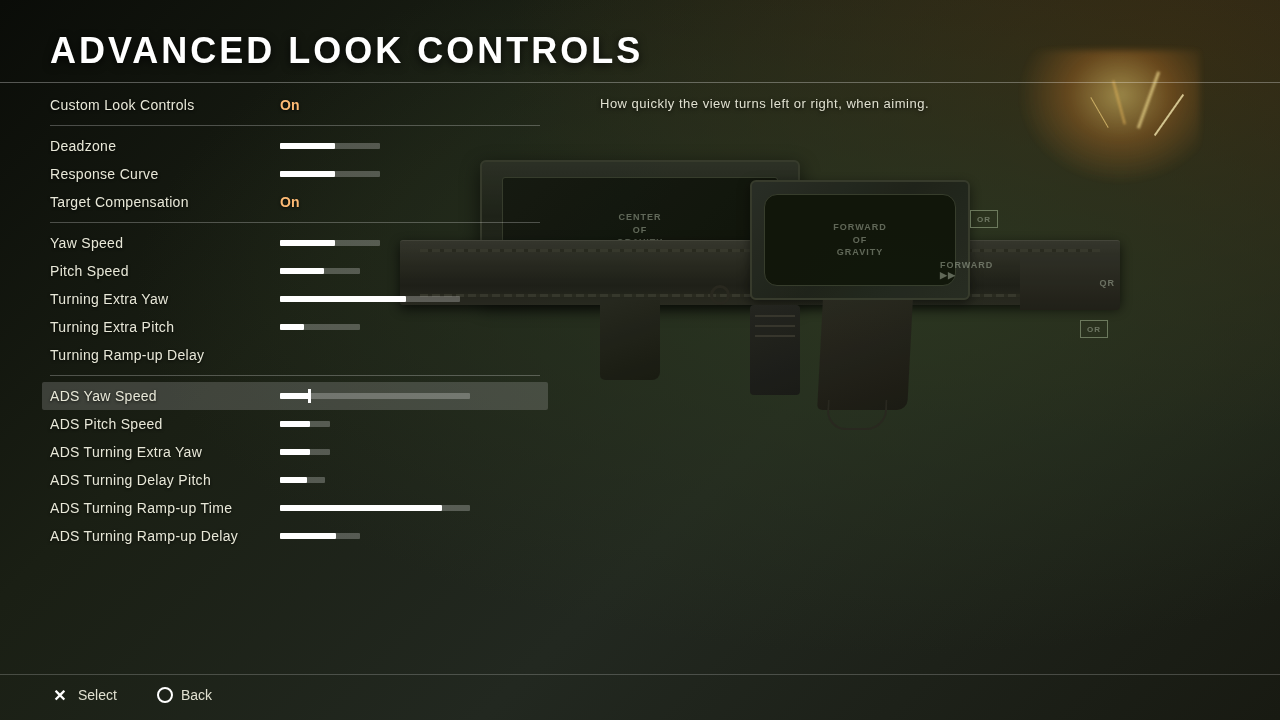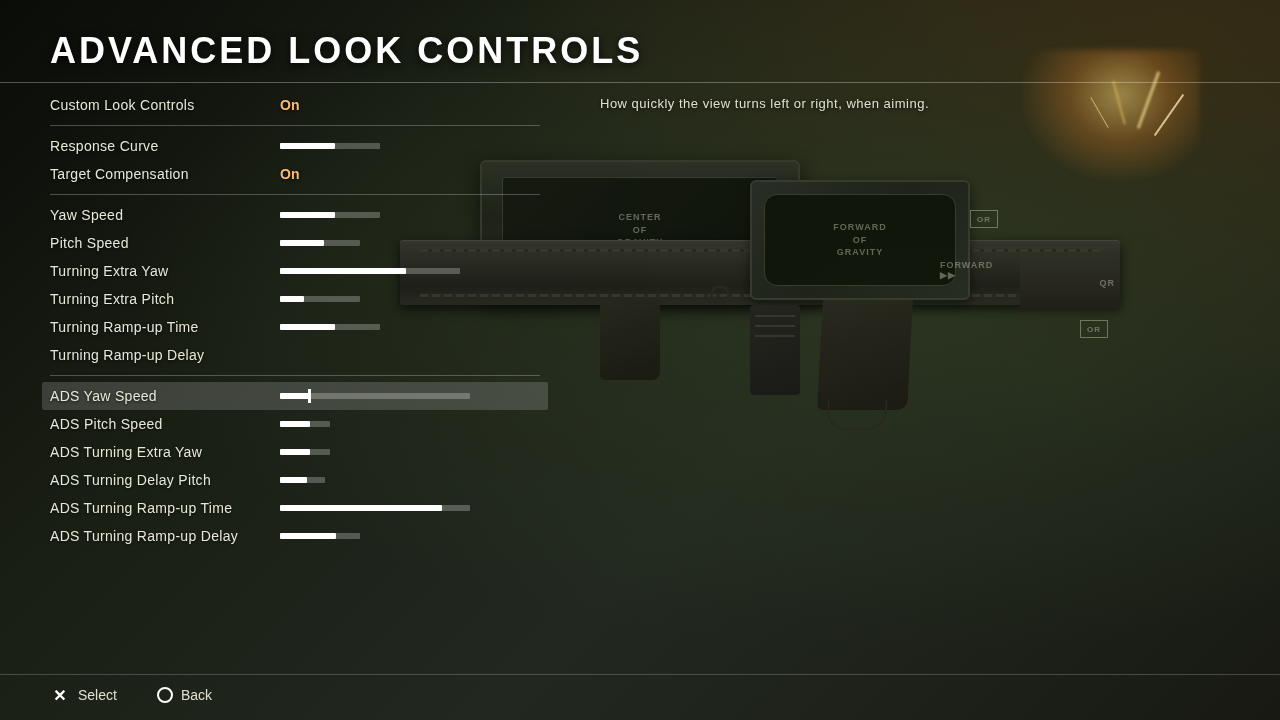--- a/index.html
+++ b/index.html
@@ -331,20 +331,28 @@
         <div class="setting-row">
           <span class="setting-label">Custom Look Controls</span>
           <span class="setting-value-text">On</span>
         </div>
       </div>
 
       <hr class="section-divider">
 
       <div class="section">
         <div class="setting-row">
+          <span class="setting-label">Deadzone</span>
+          <div class="slider-container">
+            <div class="slider-track slider-deadzone">
+                <div class="slider-fill"></div>
+              </div>
+          </div>
+        </div>
+        <div class="setting-row">
           <span class="setting-label">Response Curve</span>
           <div class="slider-container">
             <div class="slider-track slider-response-curve">
                 <div class="slider-fill"></div>
               </div>
           </div>
         </div>
         <div class="setting-row">
           <span class="setting-label">Target Compensation</span>
           <span class="setting-value-text">On</span>
@@ -375,28 +383,20 @@
           <div class="slider-container">
             <div class="slider-track slider-turning-extra-yaw">
                 <div class="slider-fill"></div>
               </div>
           </div>
         </div>
         <div class="setting-row">
           <span class="setting-label">Turning Extra Pitch</span>
           <div class="slider-container">
             <div class="slider-track slider-turning-extra-pitch">
-                <div class="slider-fill"></div>
-              </div>
-          </div>
-        </div>
-        <div class="setting-row">
-          <span class="setting-label">Turning Ramp-up Time</span>
-          <div class="slider-container">
-            <div class="slider-track slider-turning-rampup-time">
                 <div class="slider-fill"></div>
               </div>
           </div>
         </div>
         <div class="setting-row">
           <span class="setting-label">Turning Ramp-up Delay</span>
         </div>
       </div>
 
       <hr class="section-divider">

